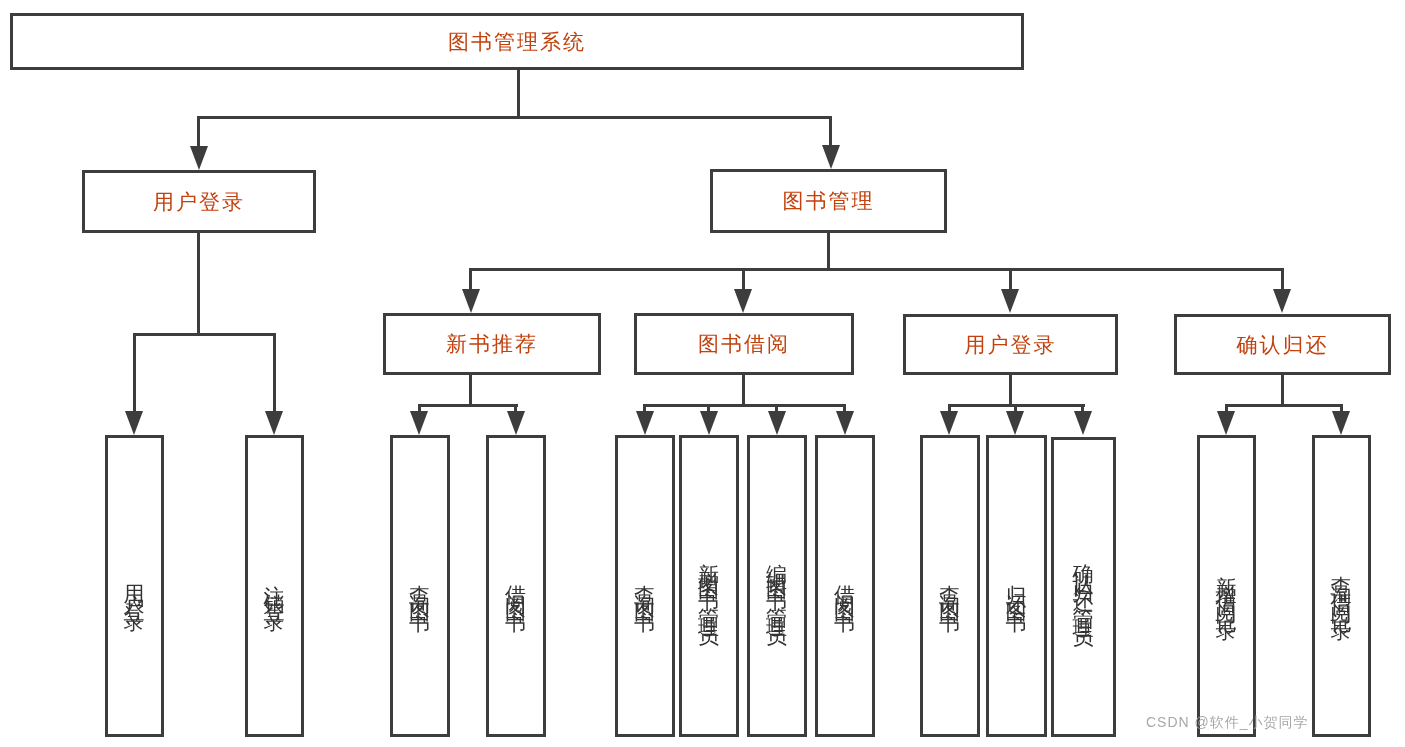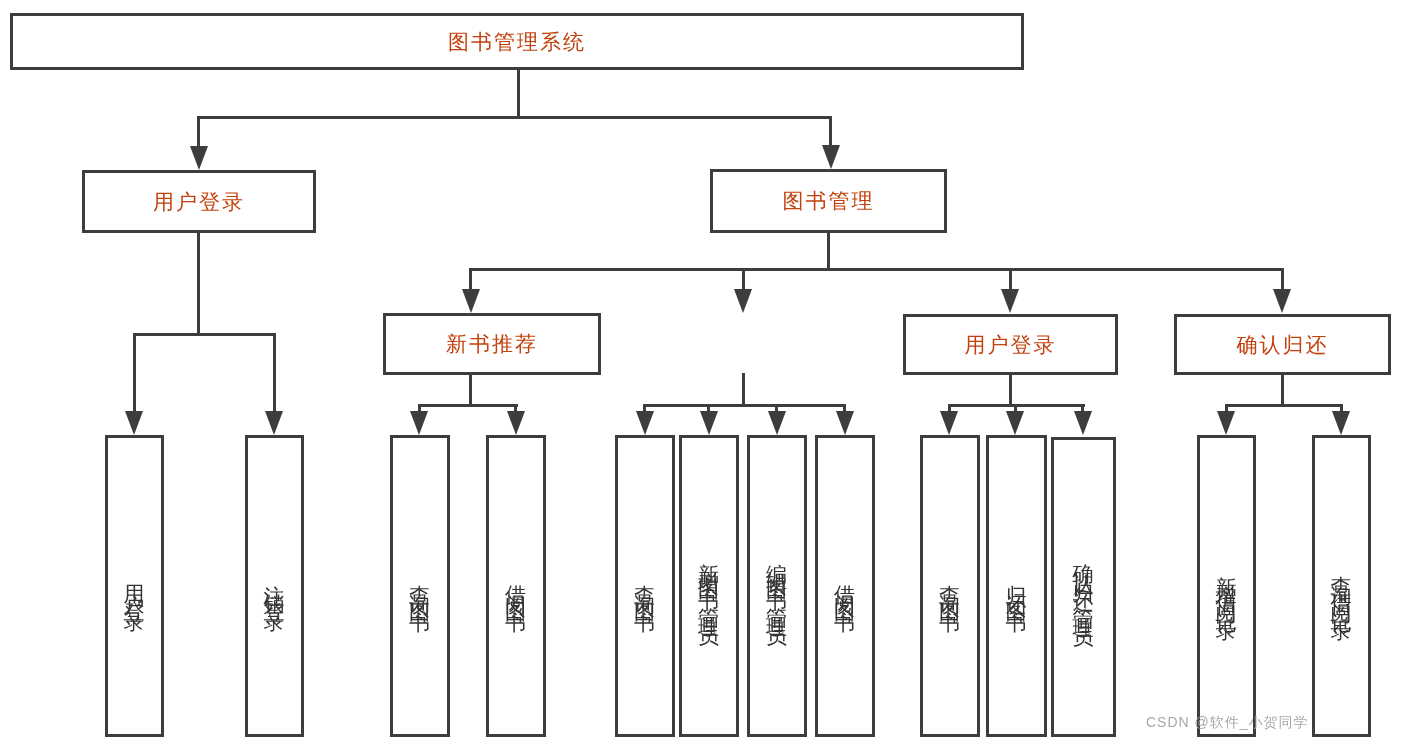--- a/index.html
+++ b/index.html
@@ -100,20 +100,23 @@
   <div class="vline" style="left:742px; top:268px; width:3px; height:22px;"></div>
   <div class="arrow" style="left:734px; top:289px;"></div>
   <div class="vline" style="left:1009px; top:268px; width:3px; height:22px;"></div>
   <div class="arrow" style="left:1001px; top:289px;"></div>
   <div class="vline" style="left:1281px; top:268px; width:3px; height:22px;"></div>
   <div class="arrow" style="left:1273px; top:289px;"></div>
 
   <div class="node" style="left:363px; top:313px; width:218px; height:62px;margin-left:20px;">
     <span>新书推荐</span>
   </div>
+  <div class="node" style="left:634px; top:313px; width:220px; height:62px;">
+    <span>图书借阅</span>
+  </div>
   <div class="node" style="left:903px; top:314px; width:215px; height:61px;">
     <span>用户登录</span>
   </div>
   <div class="node" style="left:1174px; top:314px; width:217px; height:61px;">
     <span>确认归还</span>
   </div>
 
   <div class="vline" style="left:469px; top:373px; width:3px; height:34px;"></div>
   <div class="hline" style="left:418px; top:404px; width:100px; height:3px;"></div>
   <div class="vline" style="left:418px; top:404px; width:3px; height:10px;"></div>

